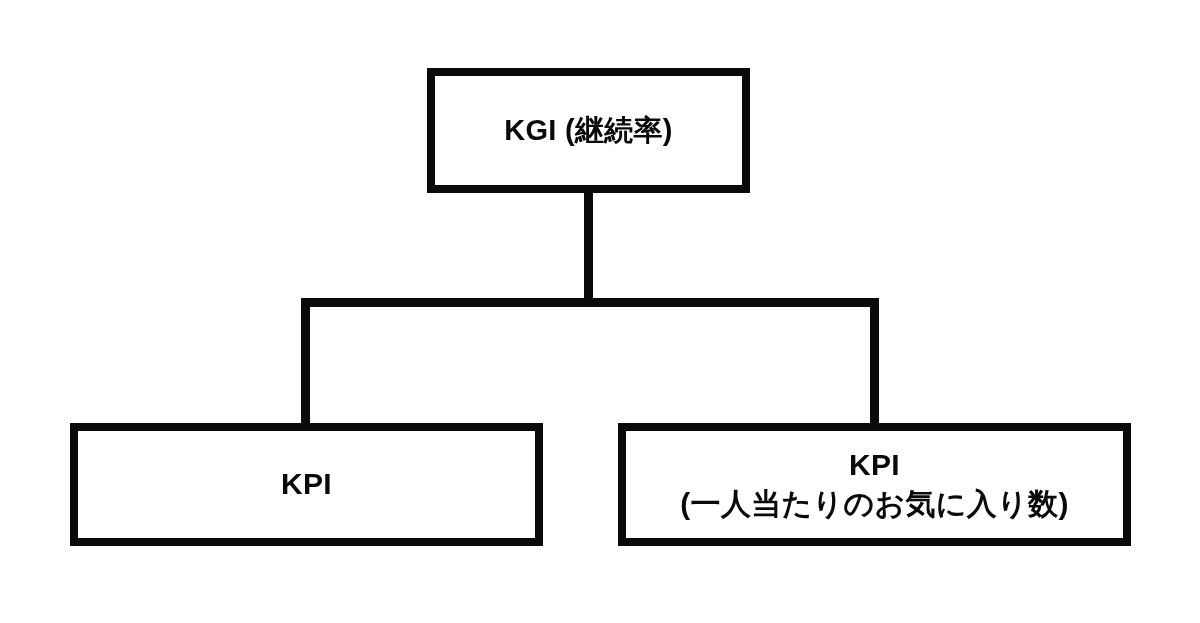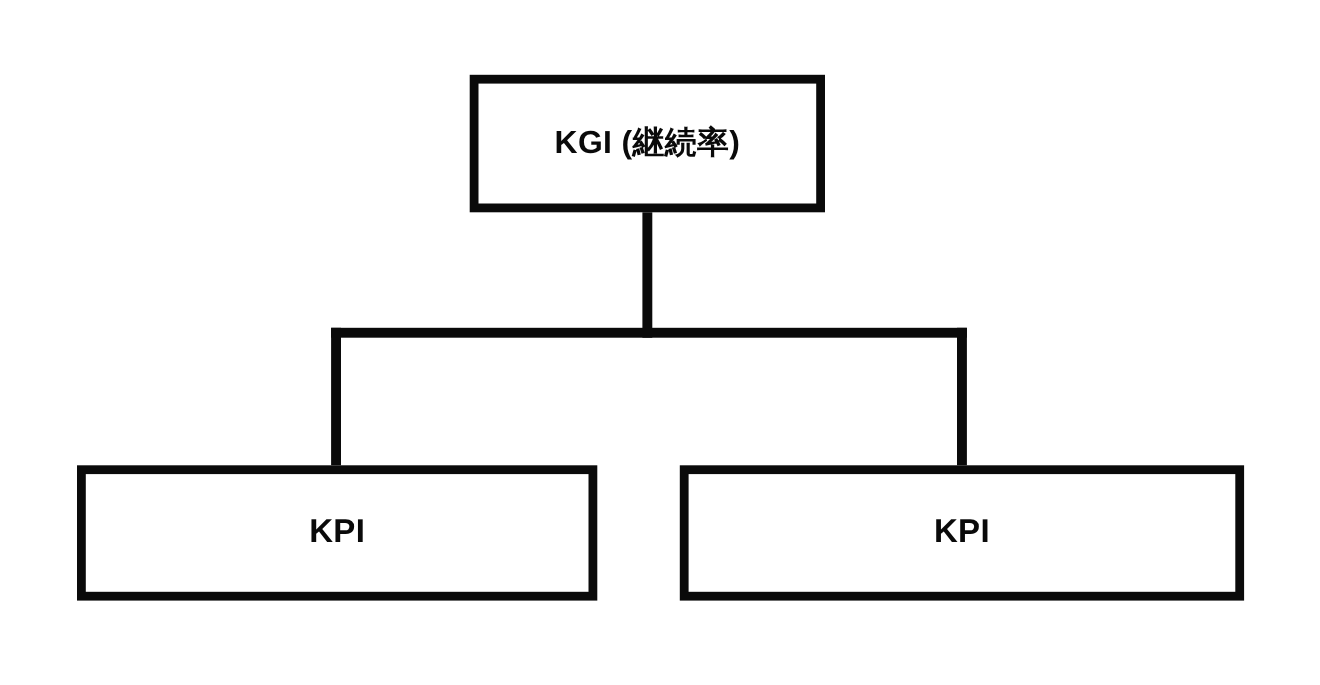--- a/index.html
+++ b/index.html
@@ -119,15 +119,16 @@
   <div class="node node-kgi">
     <span class="node-line">KGI (継続率)</span>
   </div>
 
   <div class="node node-kpi-left">
     <span class="node-line">KPI</span>
   </div>
 
   <div class="node node-kpi-right">
     <span class="node-line">KPI</span>
+    <span class="node-line">(一人当たりのお気に入り数)</span>
   </div>
 
 </div>
 
 </body></html>

